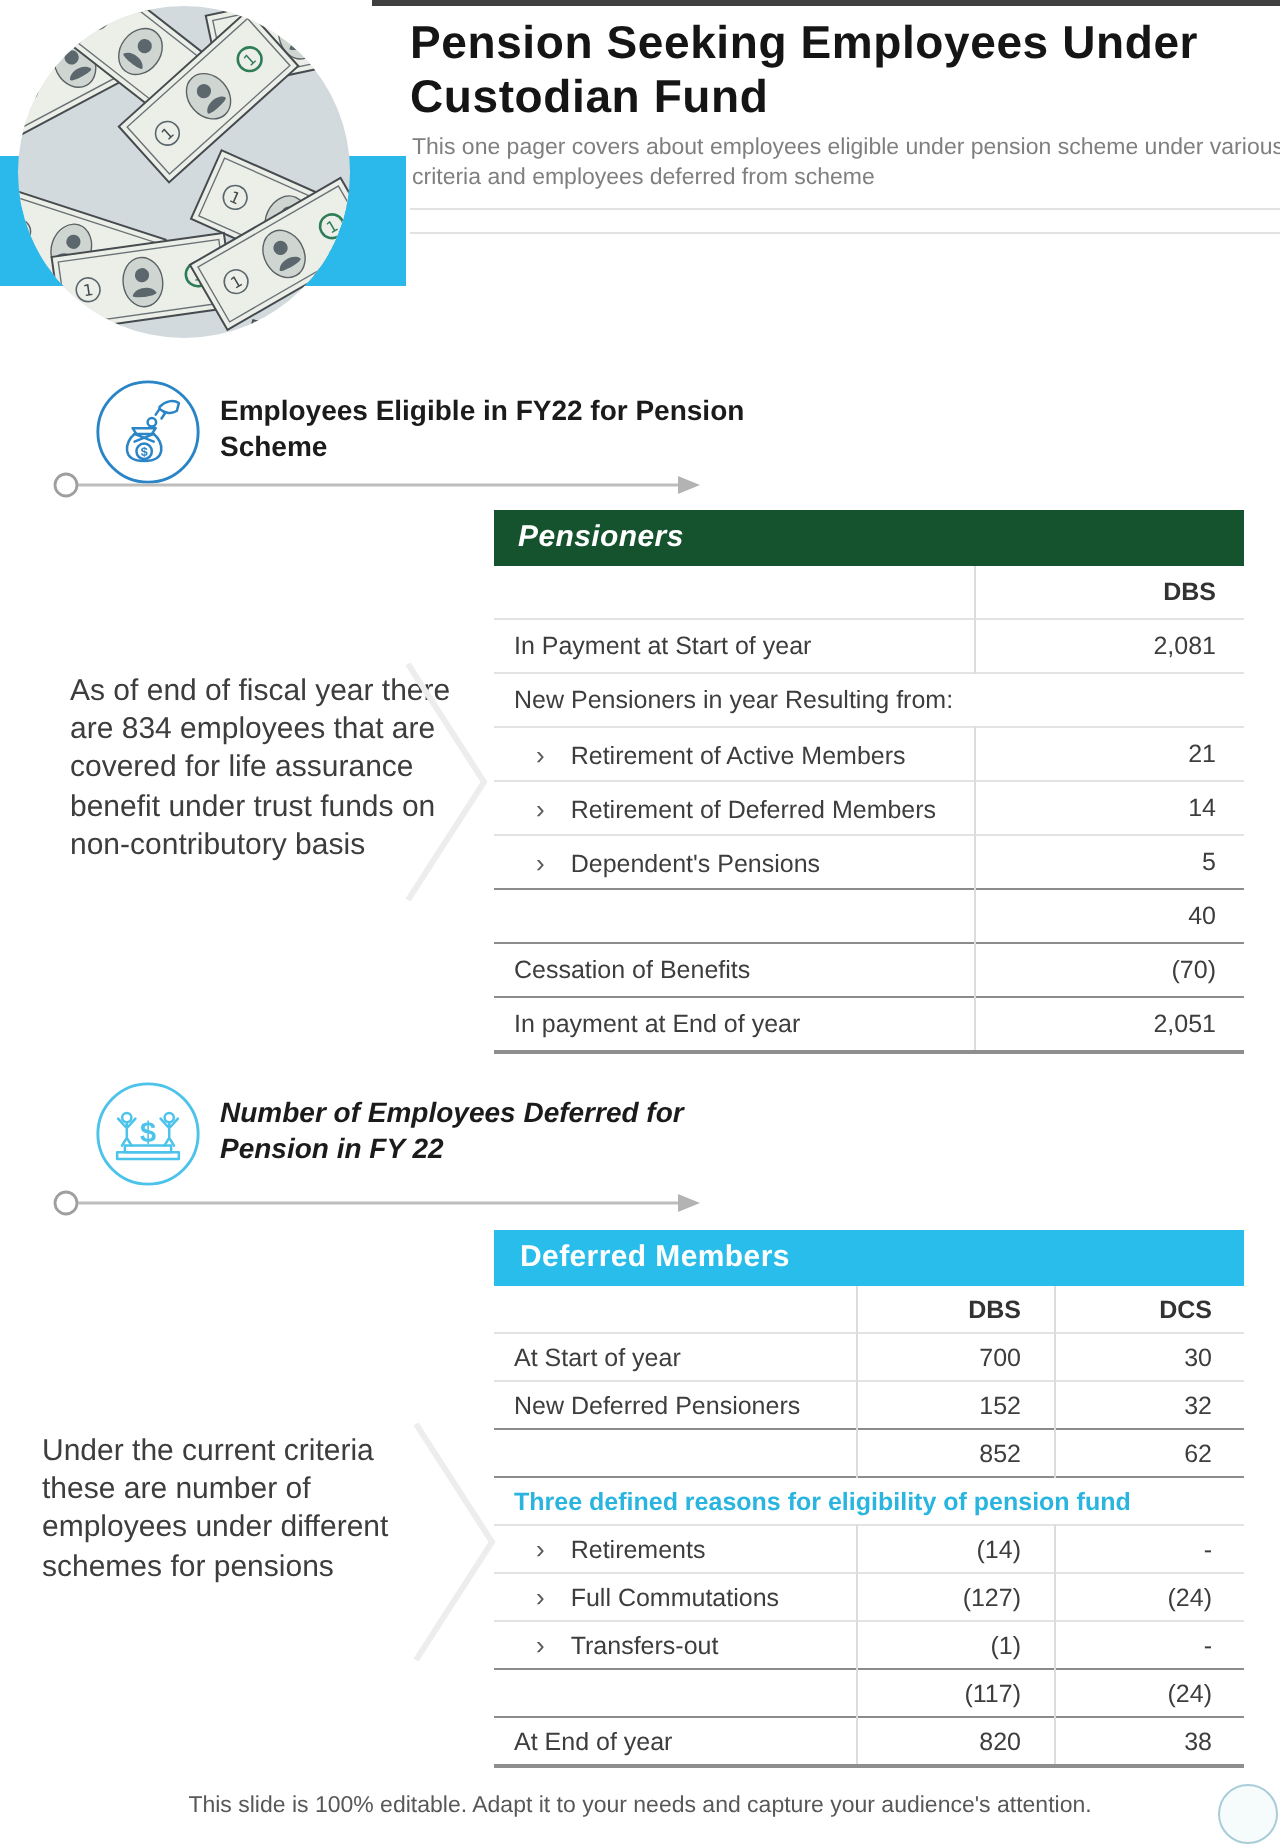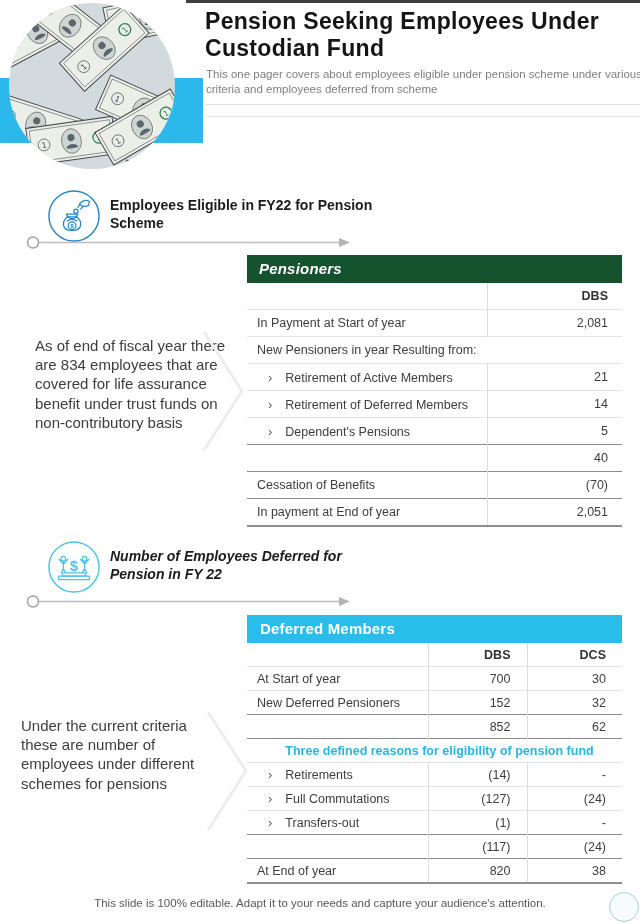--- a/index.html
+++ b/index.html
@@ -47,21 +47,21 @@
   #table2-wrap td{height:23px;}
   tr{border-top:1px solid #e3e3e3;}
   tr.first{border-top:none;}
   tr.heavy{border-top:1px solid #8c8c8c;}
   .lbl{padding-left:10px;}
   .ind{padding-left:21px;}
   .bullet{font-size:13px;color:#5a5a5a;margin-right:13px;}
   .num{text-align:right;padding-right:14px;border-left:1px solid #dcdcdc;}
   #table2-wrap .num{padding-right:16px;}
   .colh{font-weight:bold;color:#323232;}
-  .hl{color:#29b5e0;font-weight:bold;padding-left:10px;white-space:nowrap;text-align:center;}
+  .hl{color:#29b5e0;font-weight:bold;padding-left:10px;white-space:nowrap;}
 
   
   #footer-note{left:0;top:897px;width:640px;text-align:center;font-size:11.5px;color:#585858;}
   #corner-circle{left:609px;top:892px;width:30px;height:30px;border-radius:50%;
     border:1.5px solid #a9cdd8;background:#f6fbfc;box-sizing:border-box;}
 </style>
 </head>
 <body>
 
 <div class="abs" id="topline"></div>

